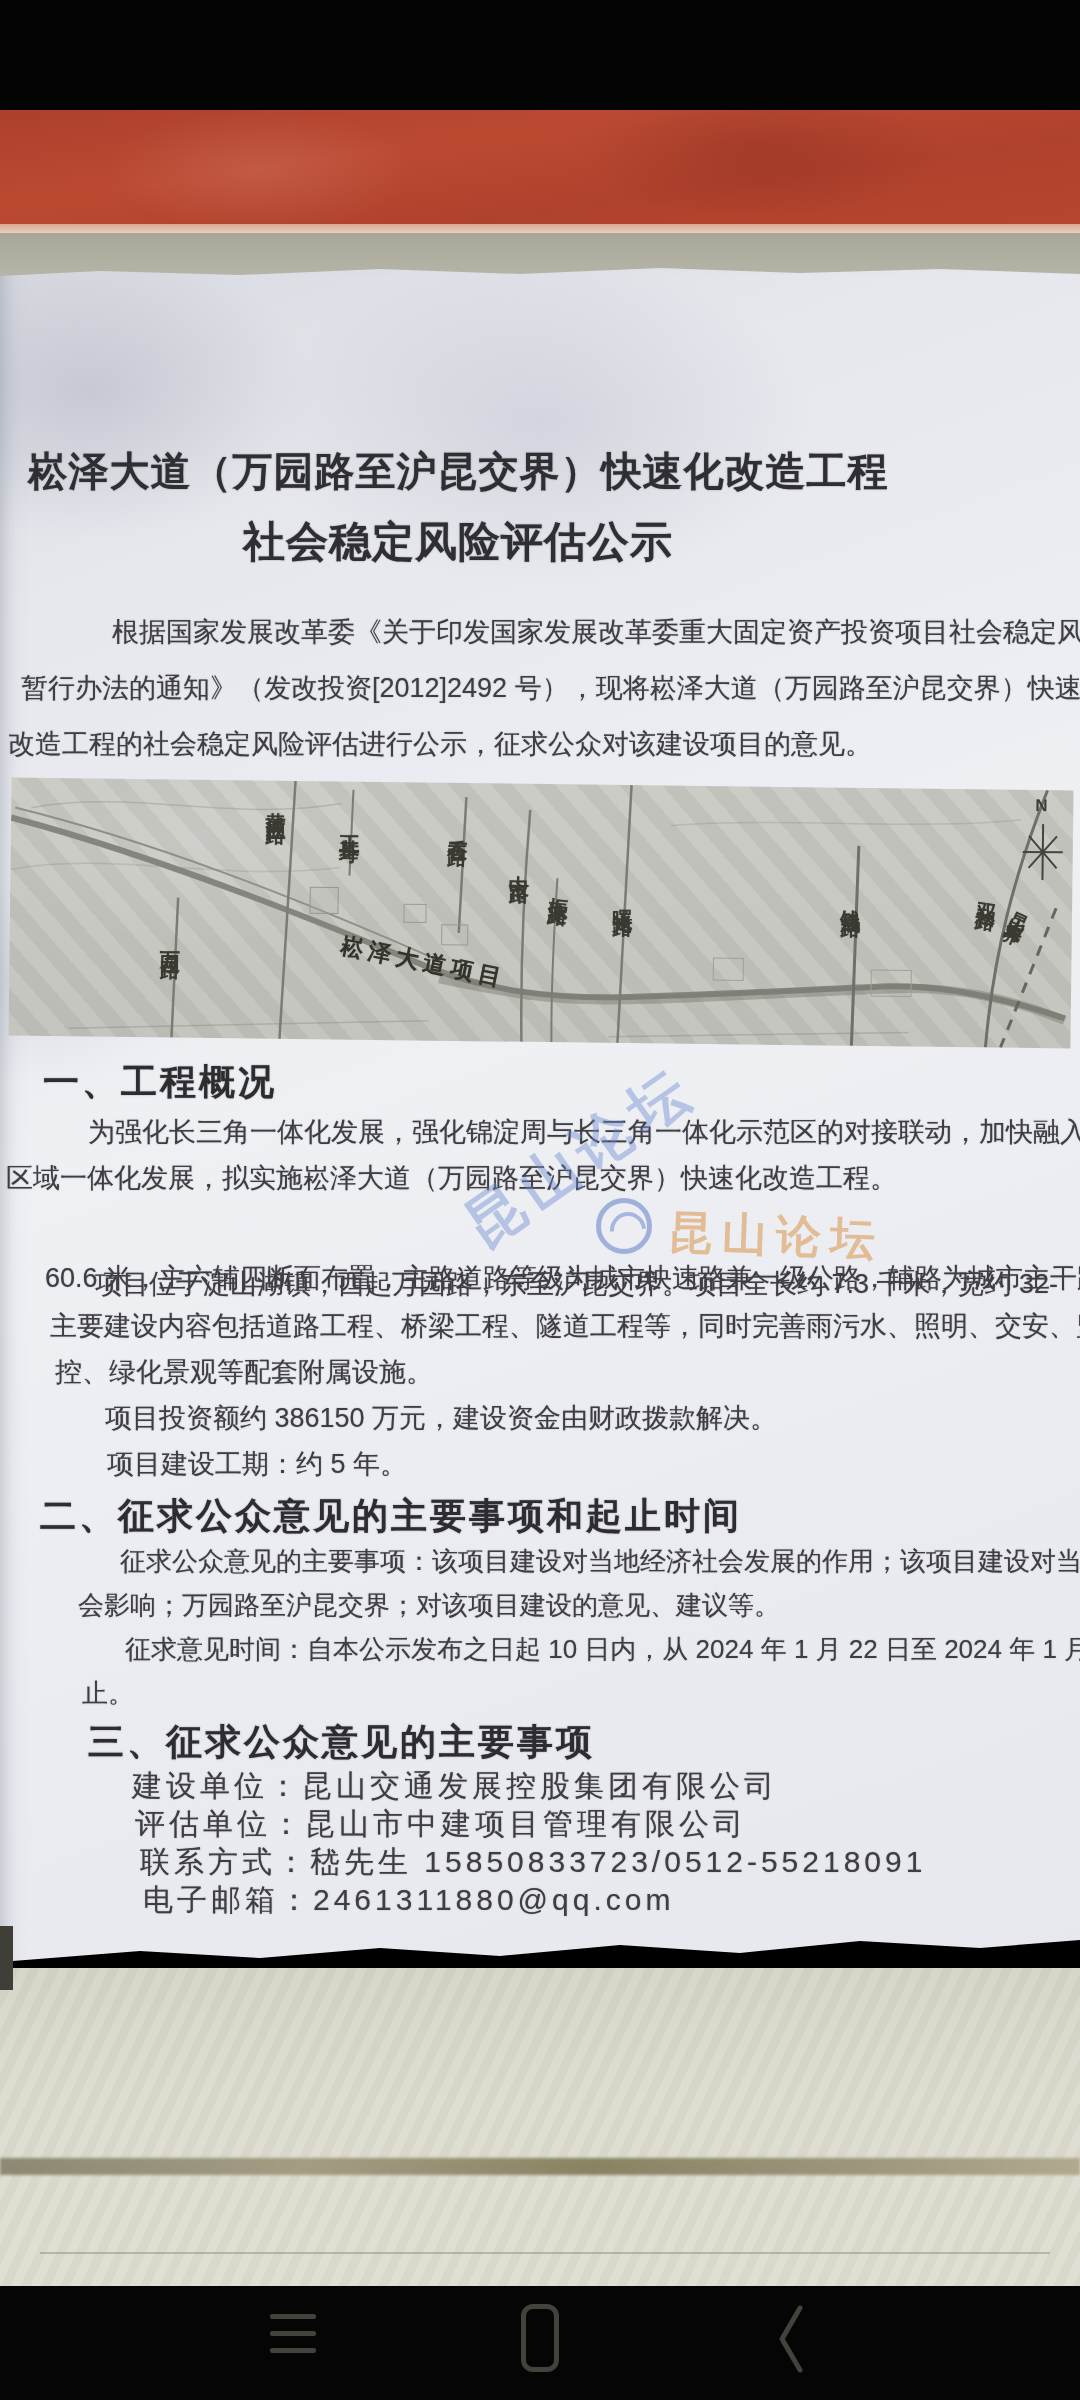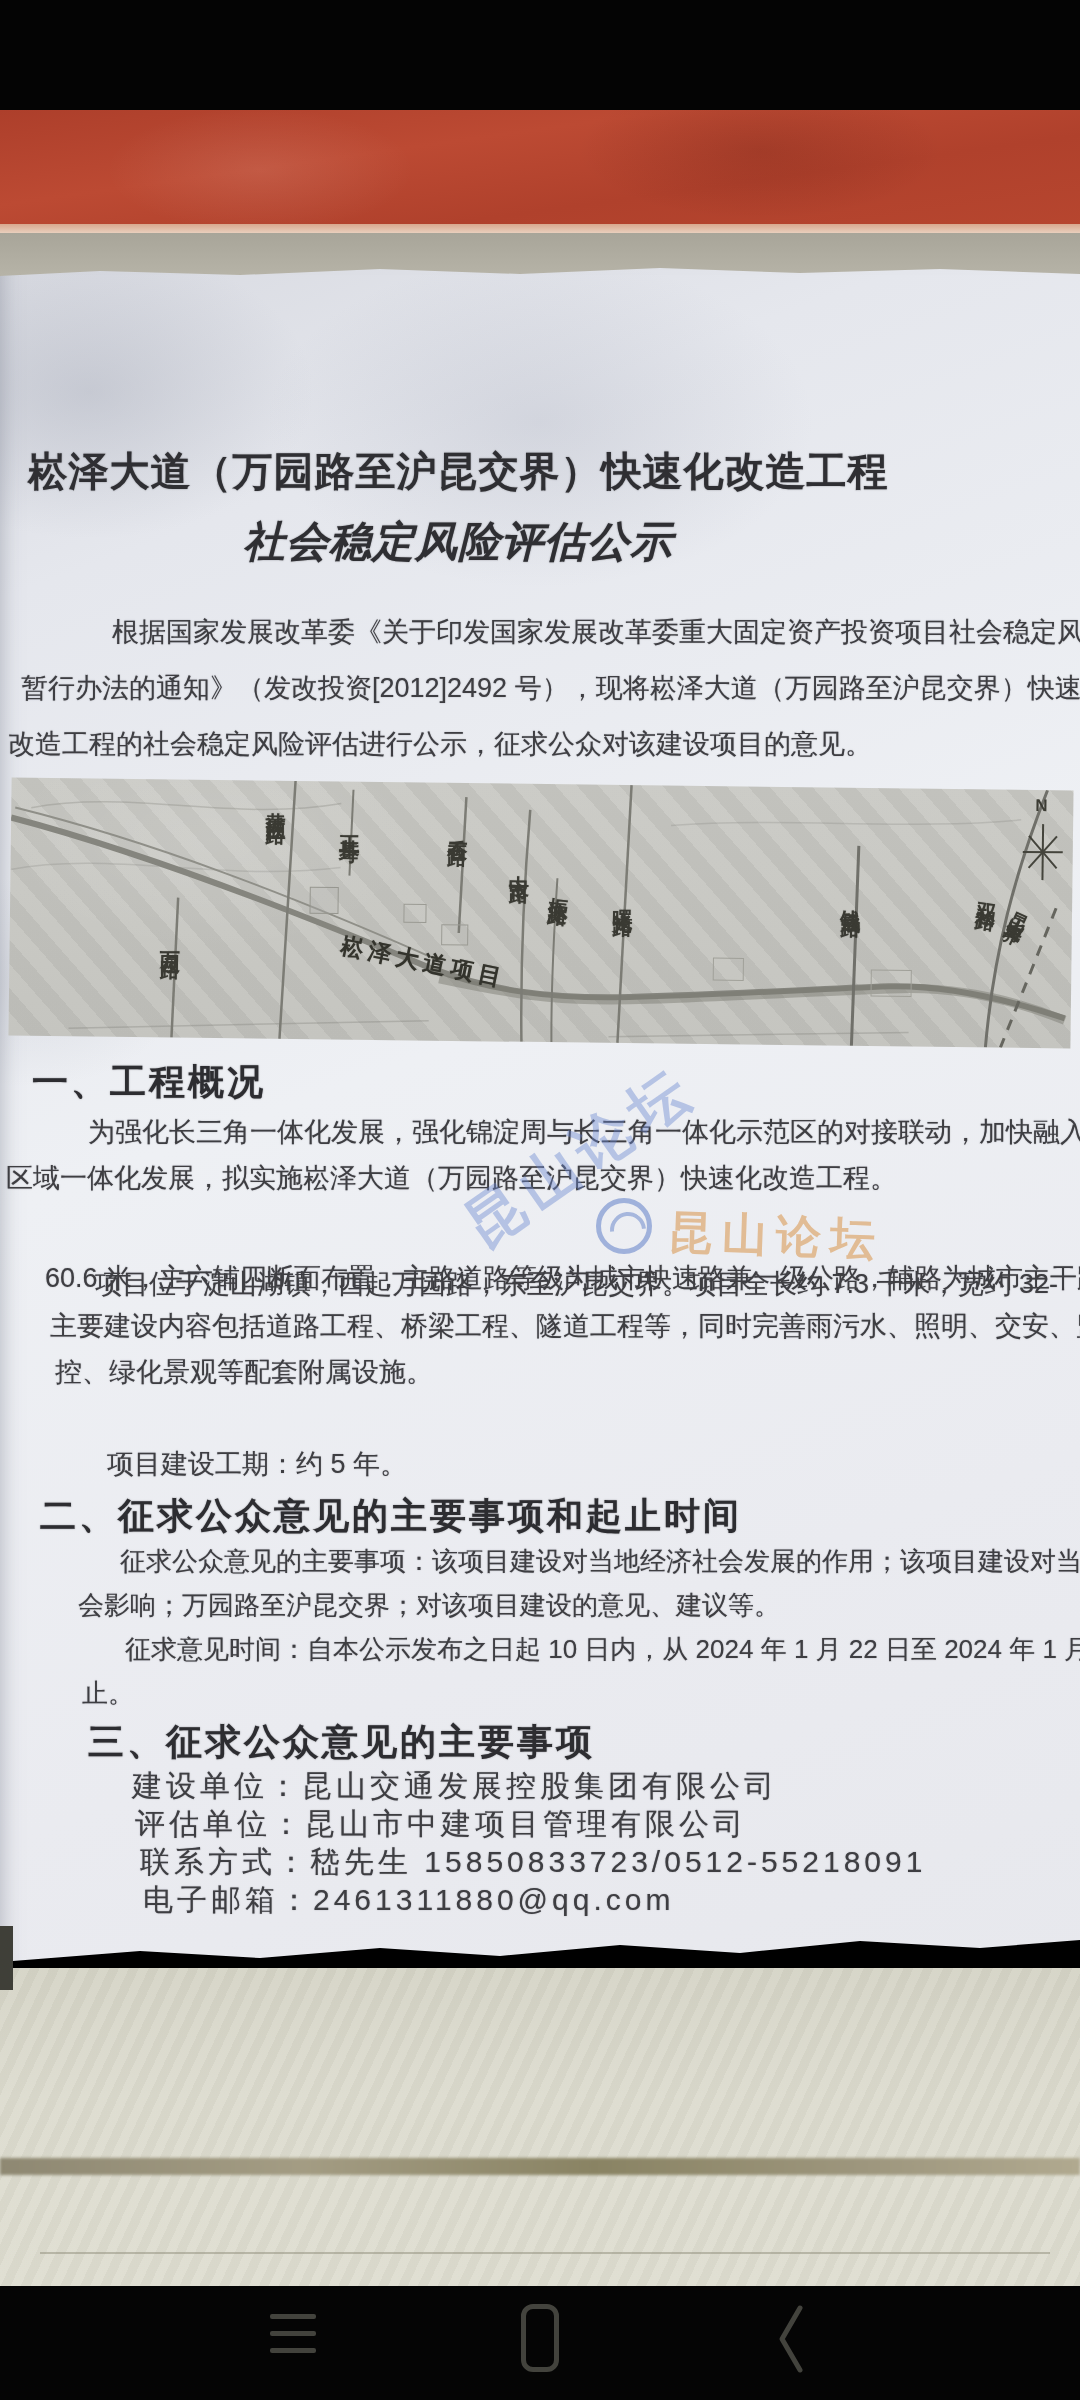--- a/index.html
+++ b/index.html
@@ -82,21 +82,21 @@
 
   <div class="red-band">
     <div class="red-band-sheen"></div>
   </div>
   <div class="red-edge"></div>
   <div class="concrete"></div>
 
   <div class="paper">
 
     <div class="title" style="top:182px;">崧泽大道（万园路至沪昆交界）快速化改造工程</div>
-    <div class="title" style="top:252px;font-size:42px;font-style:italic;">社会稳定风险评估公示</div>
+    <div class="title" style="top:252px;font-size:42px;">社会稳定风险评估公示</div>
 
     <div class="line" style="left:112px;top:352px;">根据国家发展改革委《关于印发国家发展改革委重大固定资产投资项目社会稳定风险评</div>
     <div class="line" style="left:21px;top:408px;">暂行办法的通知》（发改投资[2012]2492 号），现将崧泽大道（万园路至沪昆交界）快速</div>
     <div class="line" style="left:8px;top:464px;">改造工程的社会稳定风险评估进行公示，征求公众对该建设项目的意见。</div>
 
     <div class="map">
       <svg width="1062" height="258" viewBox="0 0 1062 258">
 
         <path d="M20,30 C120,10 220,42 330,22" stroke="rgba(120,120,112,.28)" stroke-width="1.5" fill="none"></path>
         <path d="M0,92 C100,72 210,102 330,86" stroke="rgba(120,120,112,.22)" stroke-width="1.5" fill="none"></path>
@@ -139,27 +139,28 @@
       <div class="vlabel" style="left:496px;top:76px;">中市路</div>
       <div class="vlabel" style="left:538px;top:98px;transform:rotate(6deg);">振淀路</div>
       <div class="vlabel" style="left:600px;top:108px;">曙光路</div>
       <div class="vlabel" style="left:828px;top:106px;">钱晟路</div>
       <div class="vlabel" style="left:966px;top:98px;transform:rotate(7deg);">双和路</div>
       <div class="vlabel" style="left:148px;top:156px;">万园路</div>
       <div class="vlabel" style="left:1002px;top:110px;transform:rotate(24deg);font-size:18px;">昆山上海界</div>
       <div class="plabel" style="left:330px;top:164px;">崧泽大道项目</div>
     </div>
 
-    <div class="heading" style="left:32px;top:796px;">一、工程概况</div>
+    <div class="heading" style="left:43px;top:796px;">一、工程概况</div>
     <div class="line" style="left:88px;top:852px;">为强化长三角一体化发展，强化锦淀周与长三角一体化示范区的对接联动，加快融入</div>
     <div class="line" style="left:6px;top:898px;">区域一体化发展，拟实施崧泽大道（万园路至沪昆交界）快速化改造工程。</div>
     <div class="line" style="left:95px;top:1004px;">项目位于淀山湖镇，西起万园路，东至沪昆交界。项目全长约 7.3 千米，宽约 32-</div>
     <div class="line" style="left:45px;top:998px;">60.6 米，主六辅四断面布置，主路道路等级为城市快速路兼一级公路，辅路为城市主干路。</div>
     <div class="line" style="left:50px;top:1046px;">主要建设内容包括道路工程、桥梁工程、隧道工程等，同时完善雨污水、照明、交安、监</div>
     <div class="line" style="left:55px;top:1092px;">控、绿化景观等配套附属设施。</div>
+    <div class="line" style="left:105px;top:1138px;">项目投资额约 386150 万元，建设资金由财政拨款解决。</div>
     <div class="line" style="left:107px;top:1184px;">项目建设工期：约 5 年。</div>
 
     <div class="heading" style="left:40px;top:1230px;">二、征求公众意见的主要事项和起止时间</div>
     <div class="line small" style="left:120px;top:1282px;">征求公众意见的主要事项：该项目建设对当地经济社会发展的作用；该项目建设对当地社</div>
     <div class="line small" style="left:78px;top:1326px;">会影响；万园路至沪昆交界；对该项目建设的意见、建议等。</div>
     <div class="line small" style="left:125px;top:1370px;">征求意见时间：自本公示发布之日起 10 日内，从 2024 年 1 月 22 日至 2024 年 1 月 31 日</div>
     <div class="line small" style="left:82px;top:1414px;">止。</div>
 
     <div class="heading" style="left:88px;top:1456px;">三、征求公众意见的主要事项</div>
     <div class="line contact" style="left:135px;top:1542px;">评估单位：昆山市中建项目管理有限公司</div>

